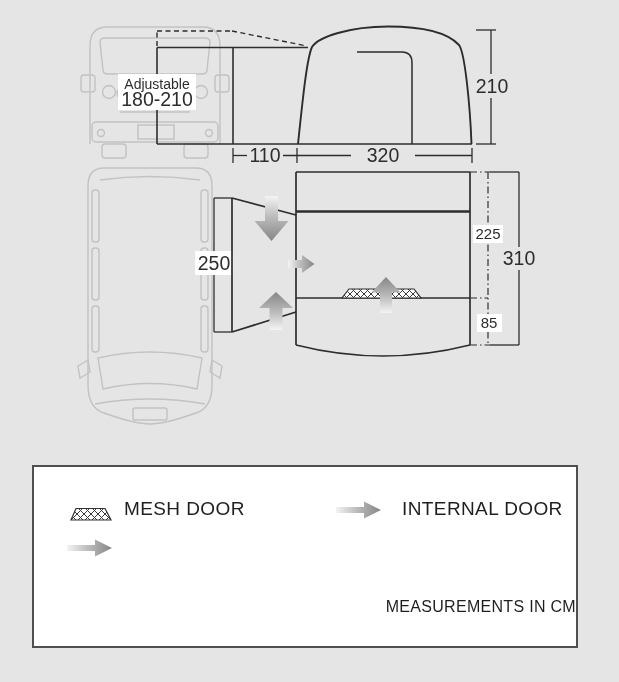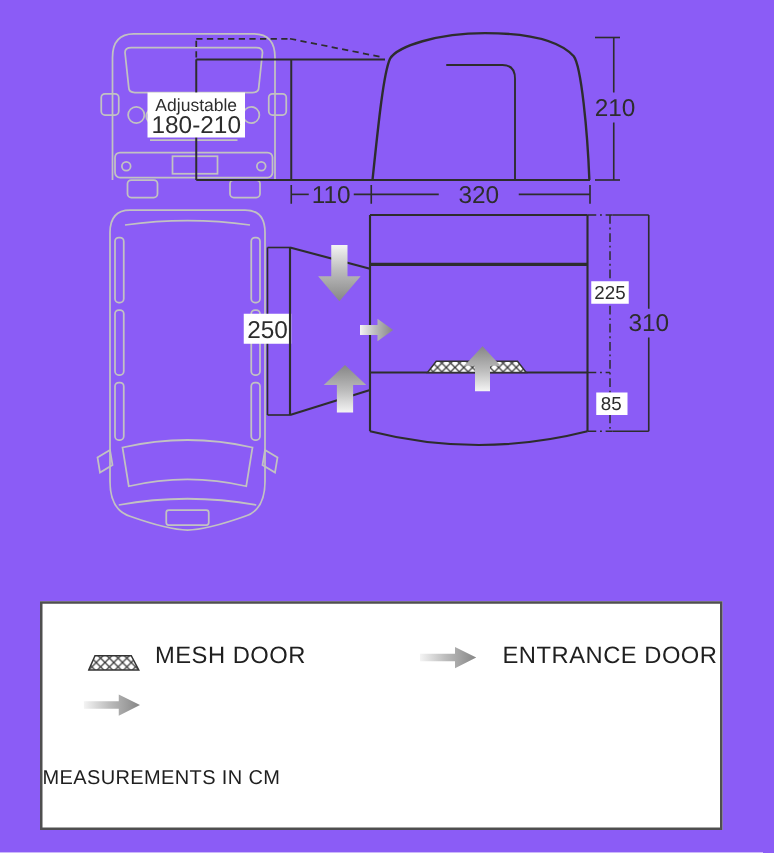--- a/index.html
+++ b/index.html
@@ -1,30 +1,30 @@
 <!DOCTYPE html>
 <html><head>
 <meta charset="utf-8">
 <style>
   html,body{margin:0;padding:0;background:#fff;}
   .page{
-    position:relative;width:619px;height:682px;background:#8b5cf6;
+    position:relative;width:619px;height:682px;background:#e5e5e5;
     font-family:"Liberation Sans", sans-serif;color:#2b2b2b;overflow:hidden;
   }
   svg text{font-family:"Liberation Sans", sans-serif;fill:#2d2d2d;}
   .legend{
     position:absolute;left:32px;top:465px;width:546px;height:183px;
-    border:2px solid #4f4f4f;box-sizing:border-box;background:#fff;margin-top:16px;
+    border:2px solid #4f4f4f;box-sizing:border-box;background:#fff;
   }
   .legend .item-label{
     position:absolute;font-size:19px;letter-spacing:.4px;color:#1f1f1f;white-space:nowrap;
   }
   .legend .icon{position:absolute;}
   .legend .note{
-    position:absolute;left:0;top:131px;width:100%;text-align:left;
+    position:absolute;left:0;top:131px;width:100%;text-align:right;
     font-size:16px;letter-spacing:.3px;color:#1f1f1f;
   }
 </style>
 </head>
 <body>
 
 <div class="page">
 
   <svg width="619" height="460" viewBox="0 0 619 460">
     <defs>
@@ -197,21 +197,21 @@
         <defs>
           <linearGradient id="gradR2" x1="0" y1="0" x2="1" y2="0">
             <stop offset="0" stop-color="#f4f4f4"></stop>
               <stop offset="0.45" stop-color="#bdbdbd"></stop>
               <stop offset="1" stop-color="#868686"></stop>
           </linearGradient>
         </defs>
         <path d="M0,7 L28,7 L28,1.5 L45,10 L28,18.5 L28,13 L0,13 Z" fill="url(#gradR2)"></path>
       </svg>
     </span>
-    <span class="item-label" style="left:368px;top:31px;">ENTRANCE DOOR</span>
+    <span class="item-label" style="left:368px;top:31px;">INTERNAL DOOR</span>
 
     <span class="icon" style="left:33px;top:71px;">
       <svg width="46" height="20" viewBox="0 0 46 20">
         <defs>
           <linearGradient id="gradR3" x1="0" y1="0" x2="1" y2="0">
             <stop offset="0" stop-color="#f4f4f4"></stop>
               <stop offset="0.45" stop-color="#bdbdbd"></stop>
               <stop offset="1" stop-color="#868686"></stop>
           </linearGradient>
         </defs>

